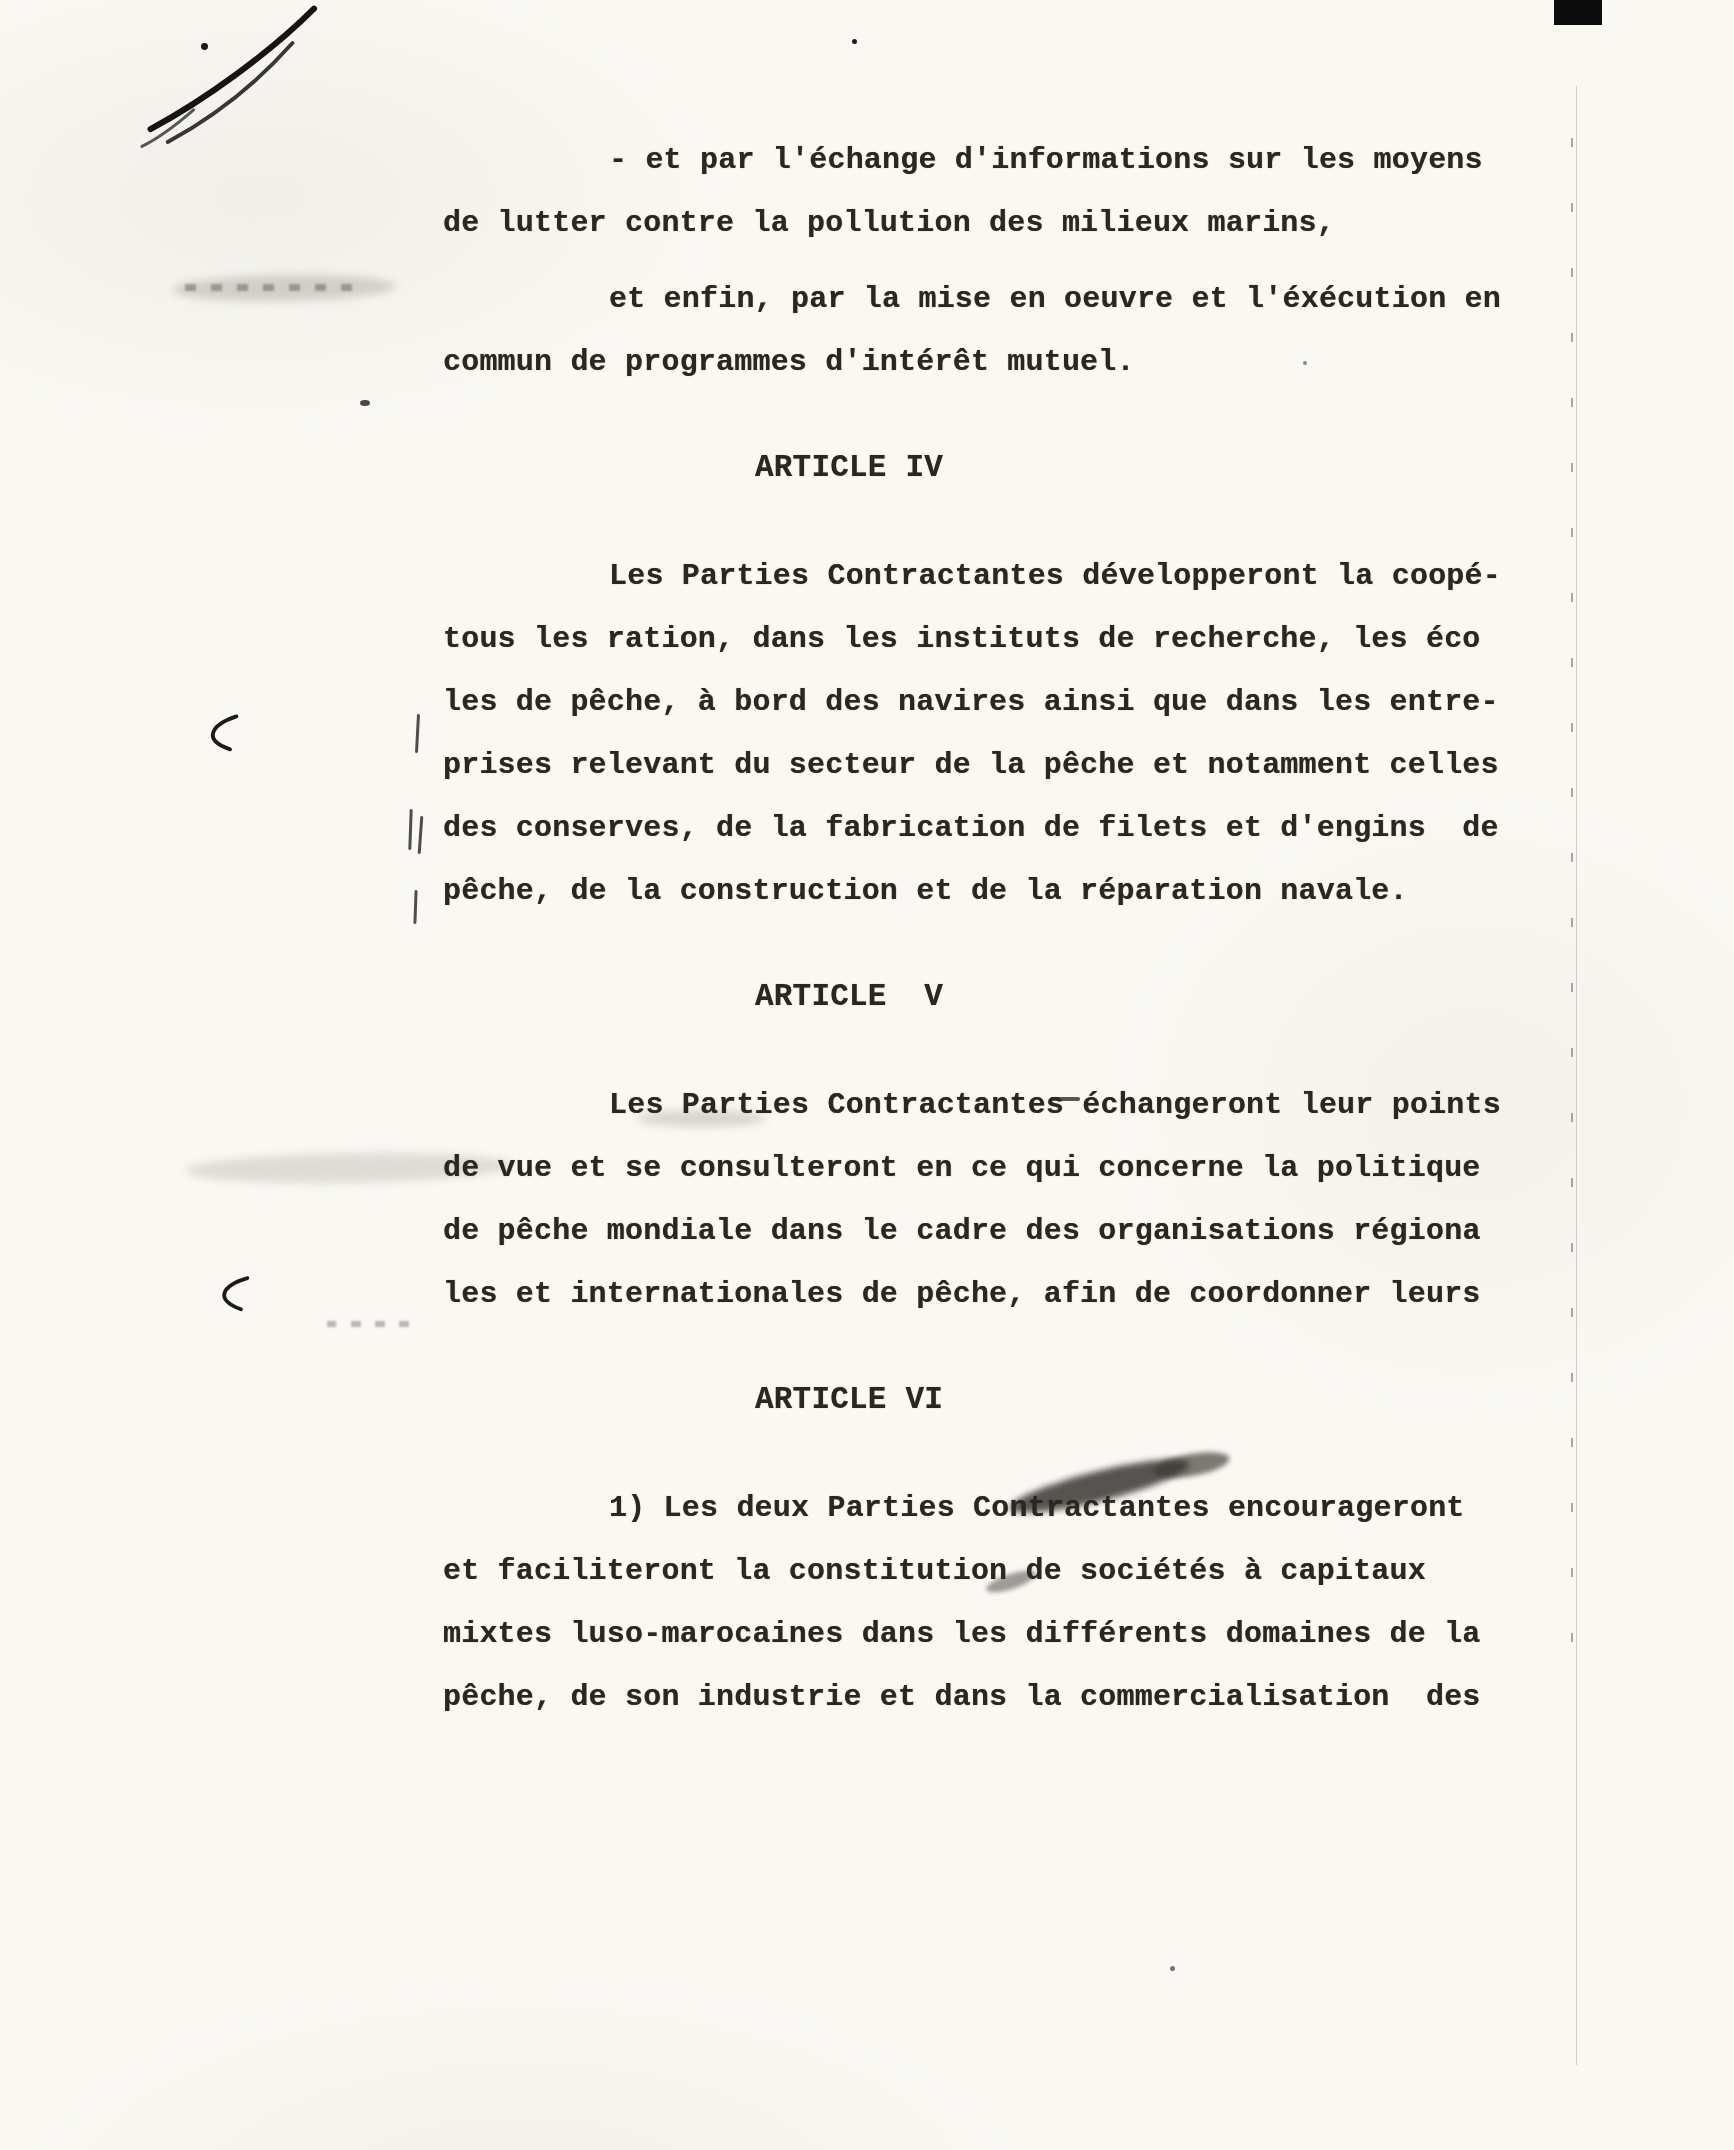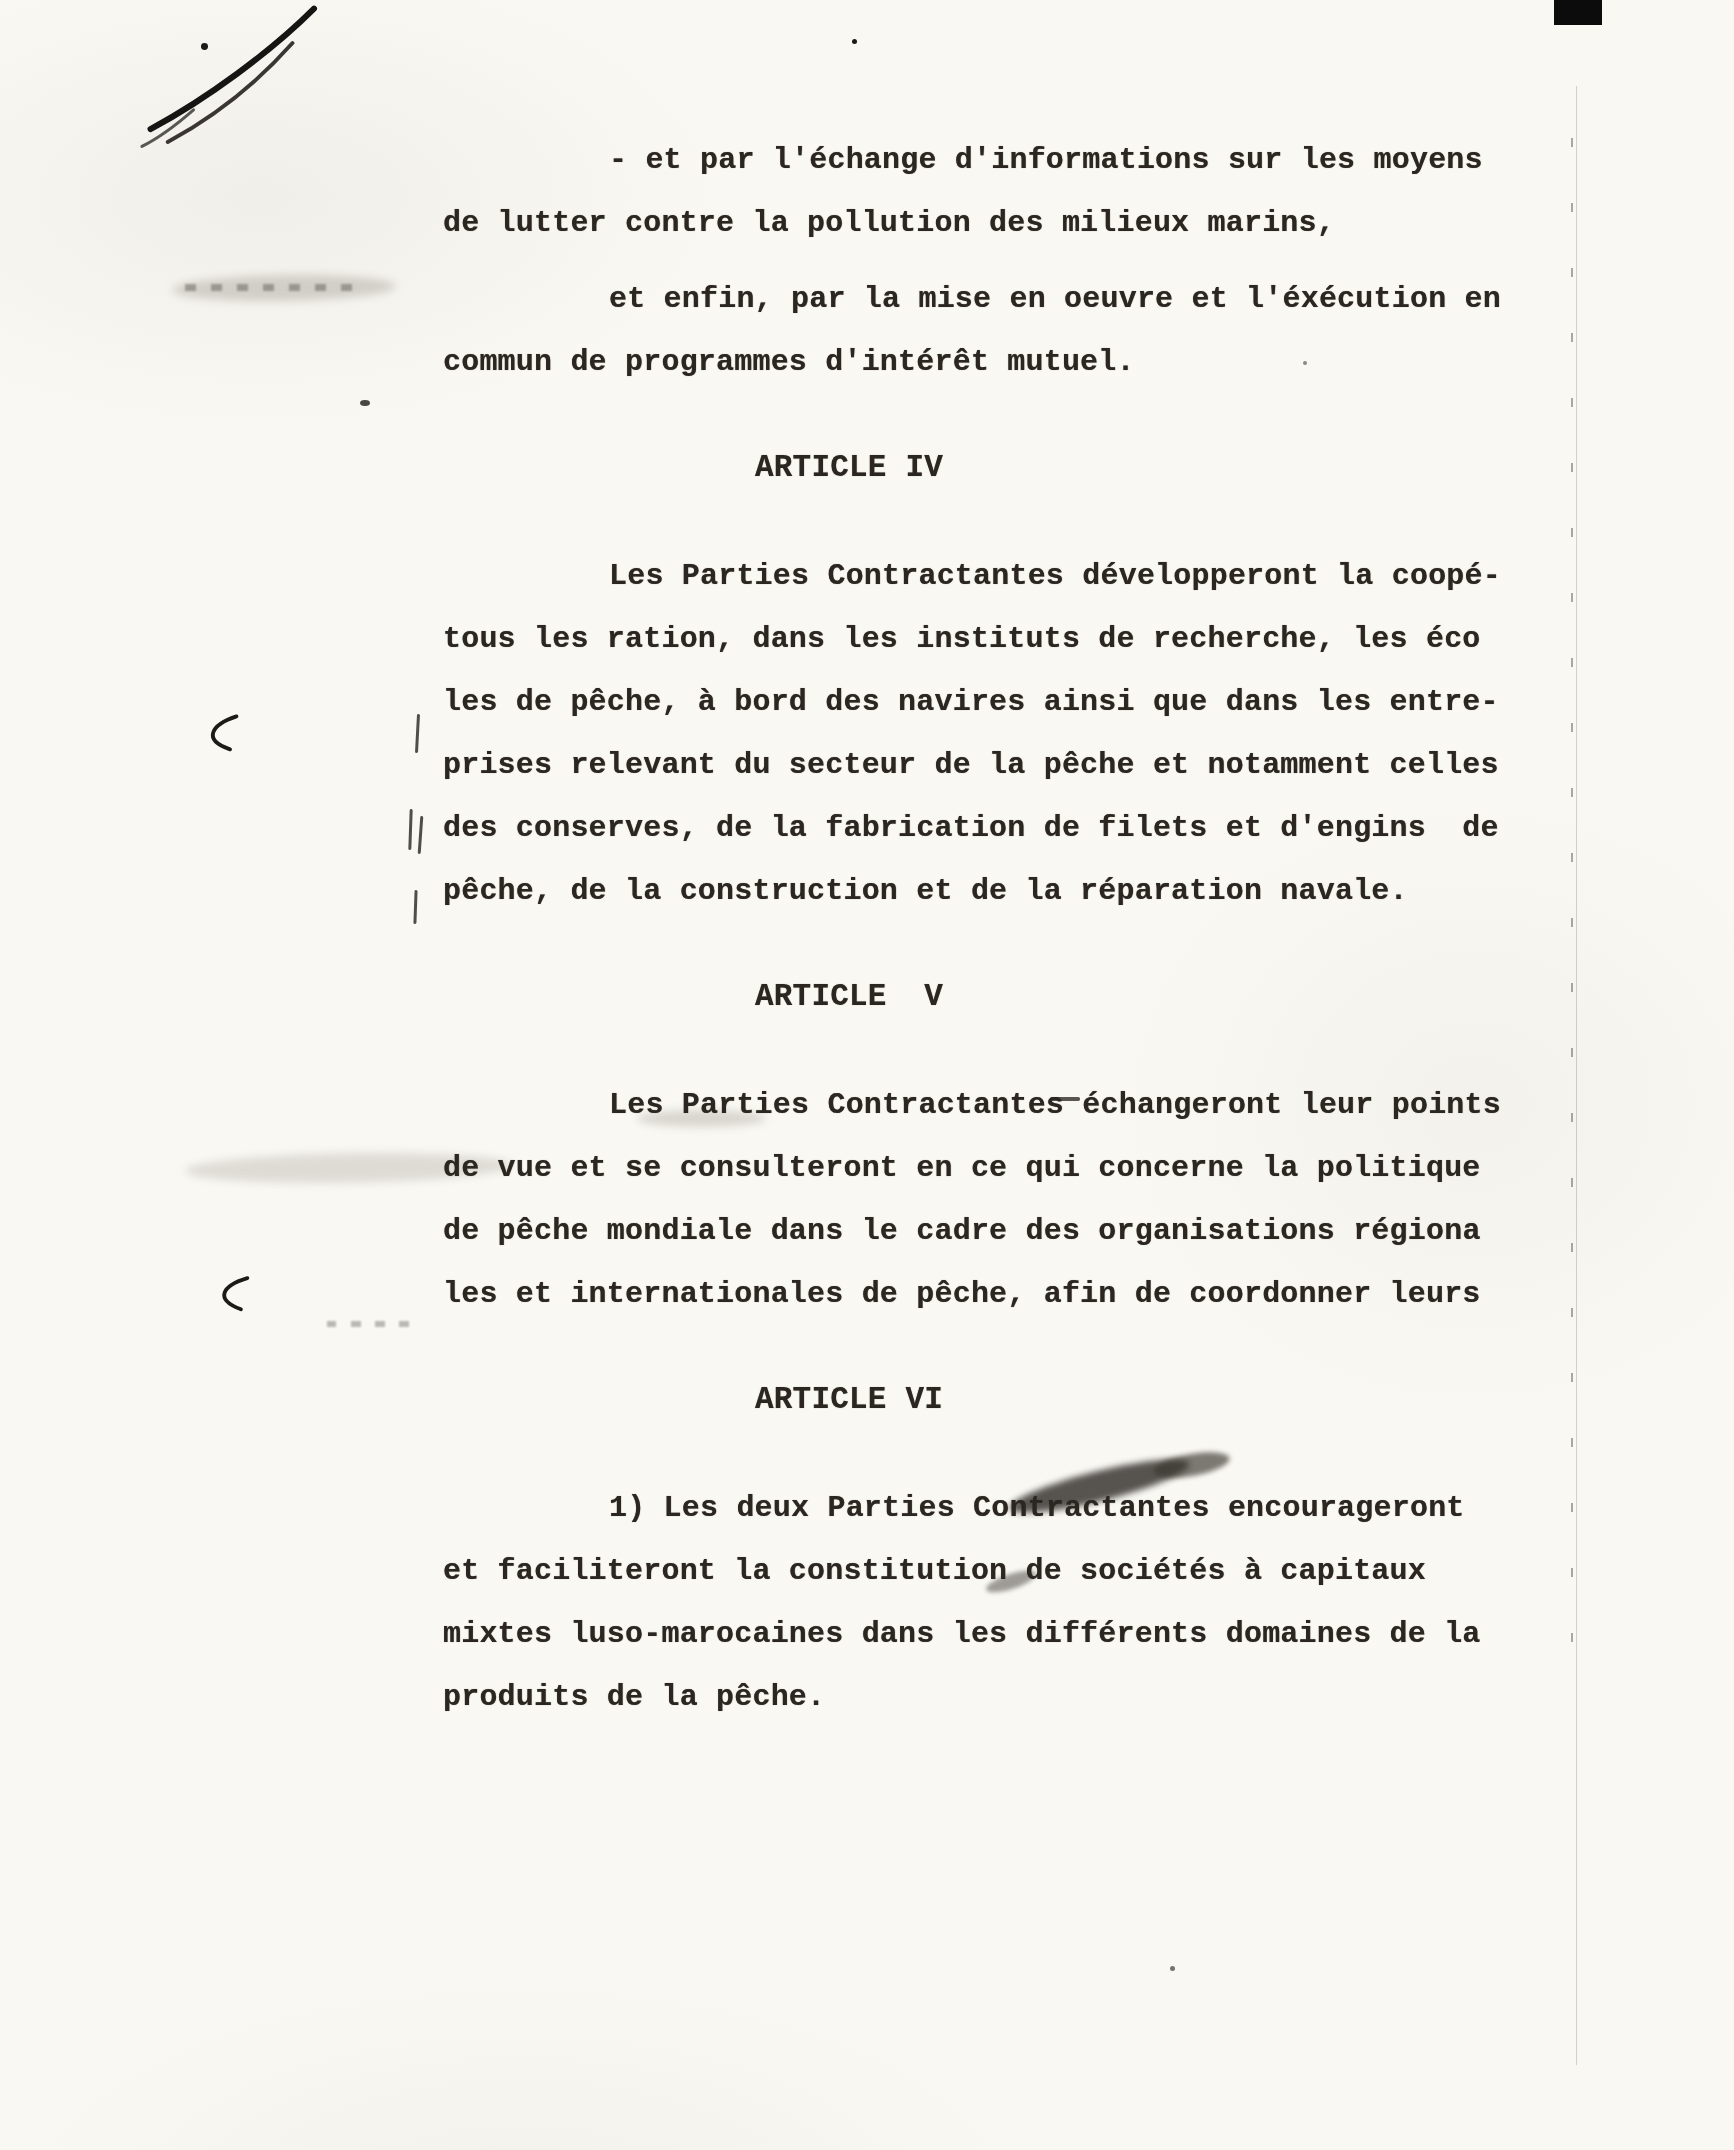--- a/index.html
+++ b/index.html
@@ -176,18 +176,18 @@
     </div>
 
     <div class="hwrap">
       <span class="heading">ARTICLE VI</span>
     </div>
 
     <div class="para">
       <div class="line first">1) Les deux Parties Contractantes encourageront</div>
       <div class="line">et faciliteront la constitution de sociétés à capitaux</div>
       <div class="line">mixtes luso-marocaines dans les différents domaines de la</div>
-      <div class="line">produits de la pêche.</div>
+      <div class="line">pêche, de son industrie et dans la commercialisation  des</div>
     </div>
 
   </div>
 </div>
 
 
 </body></html>

